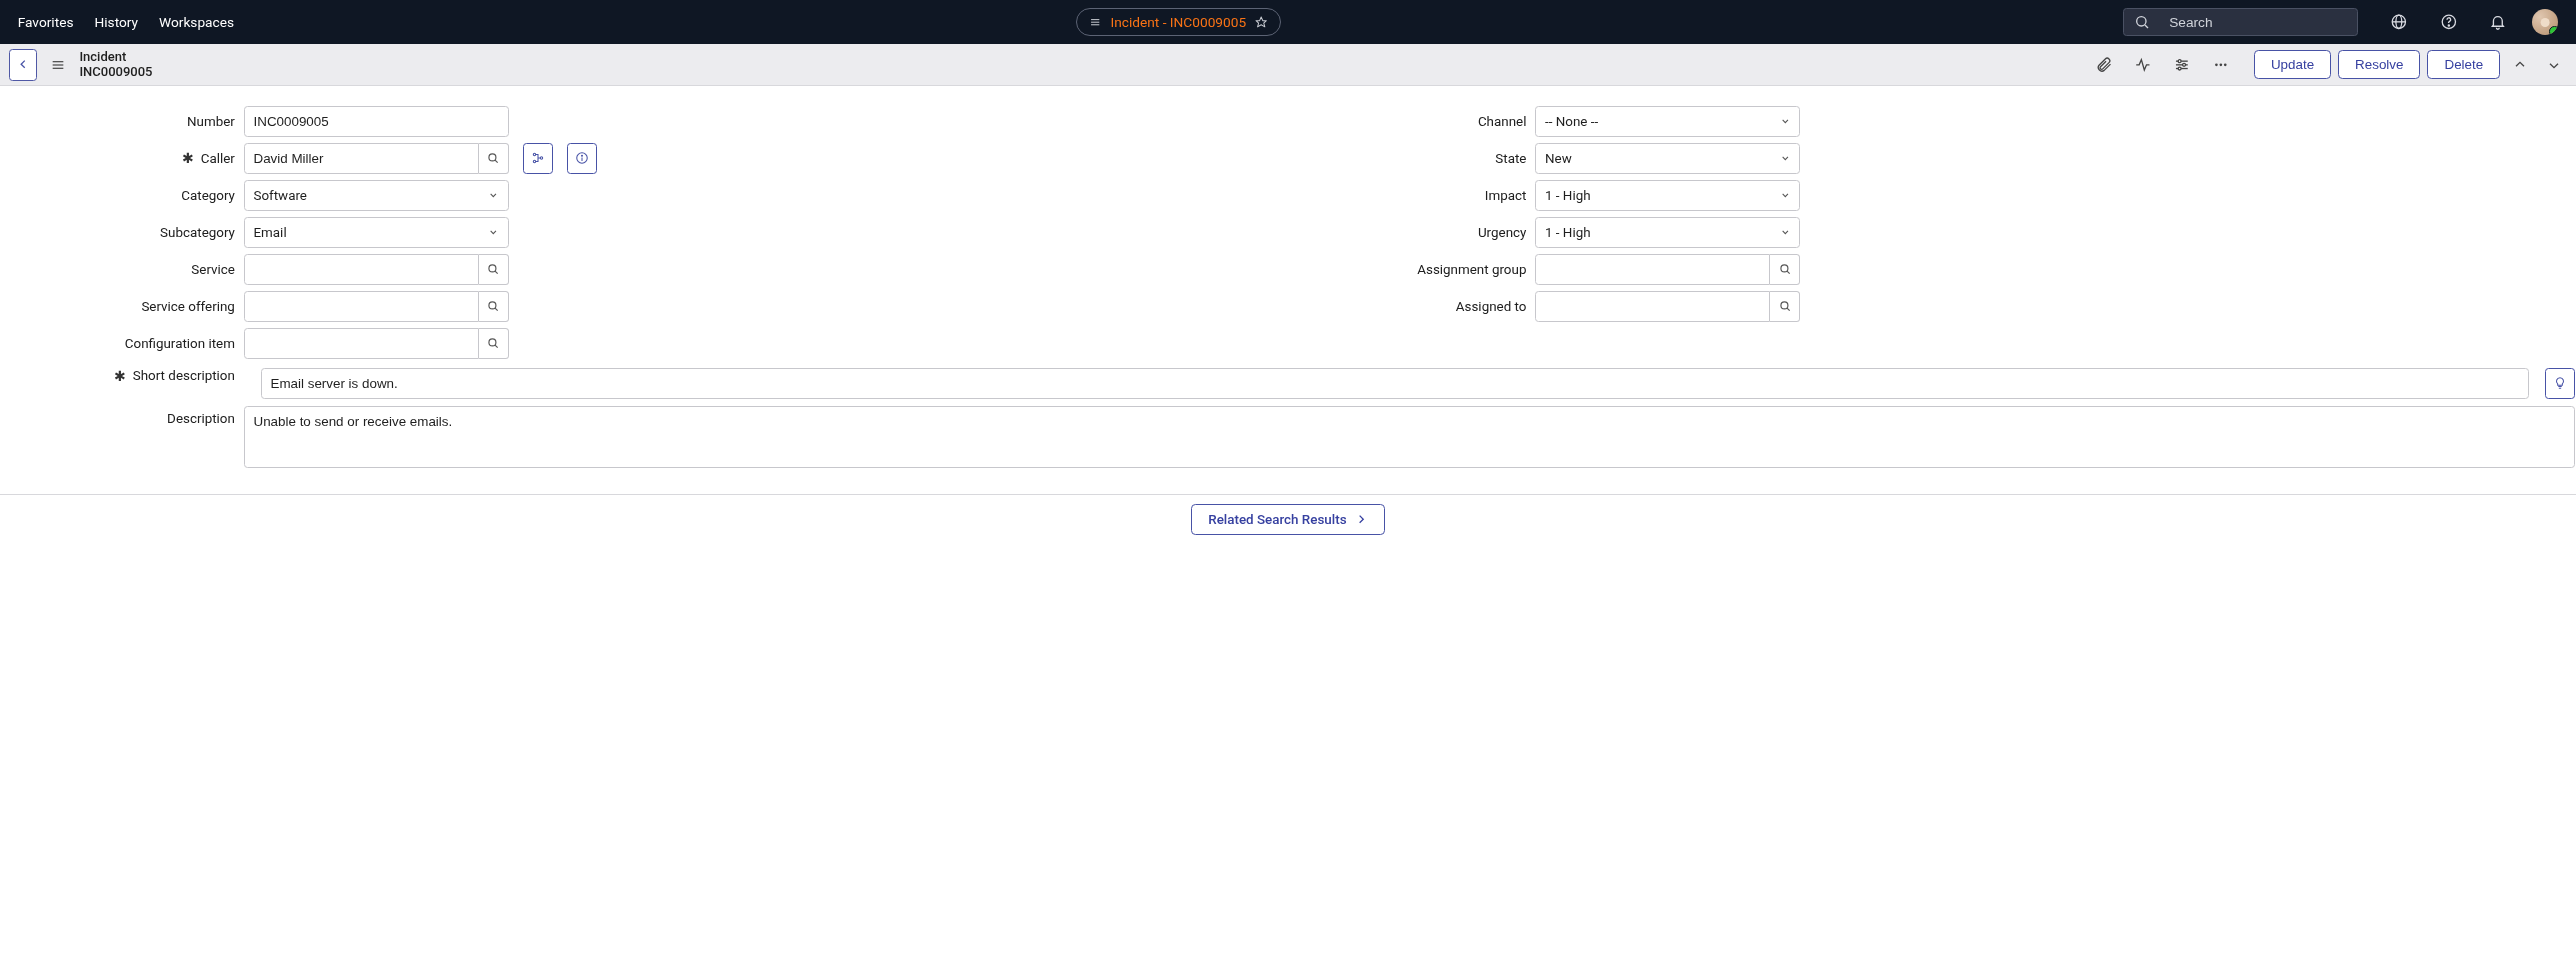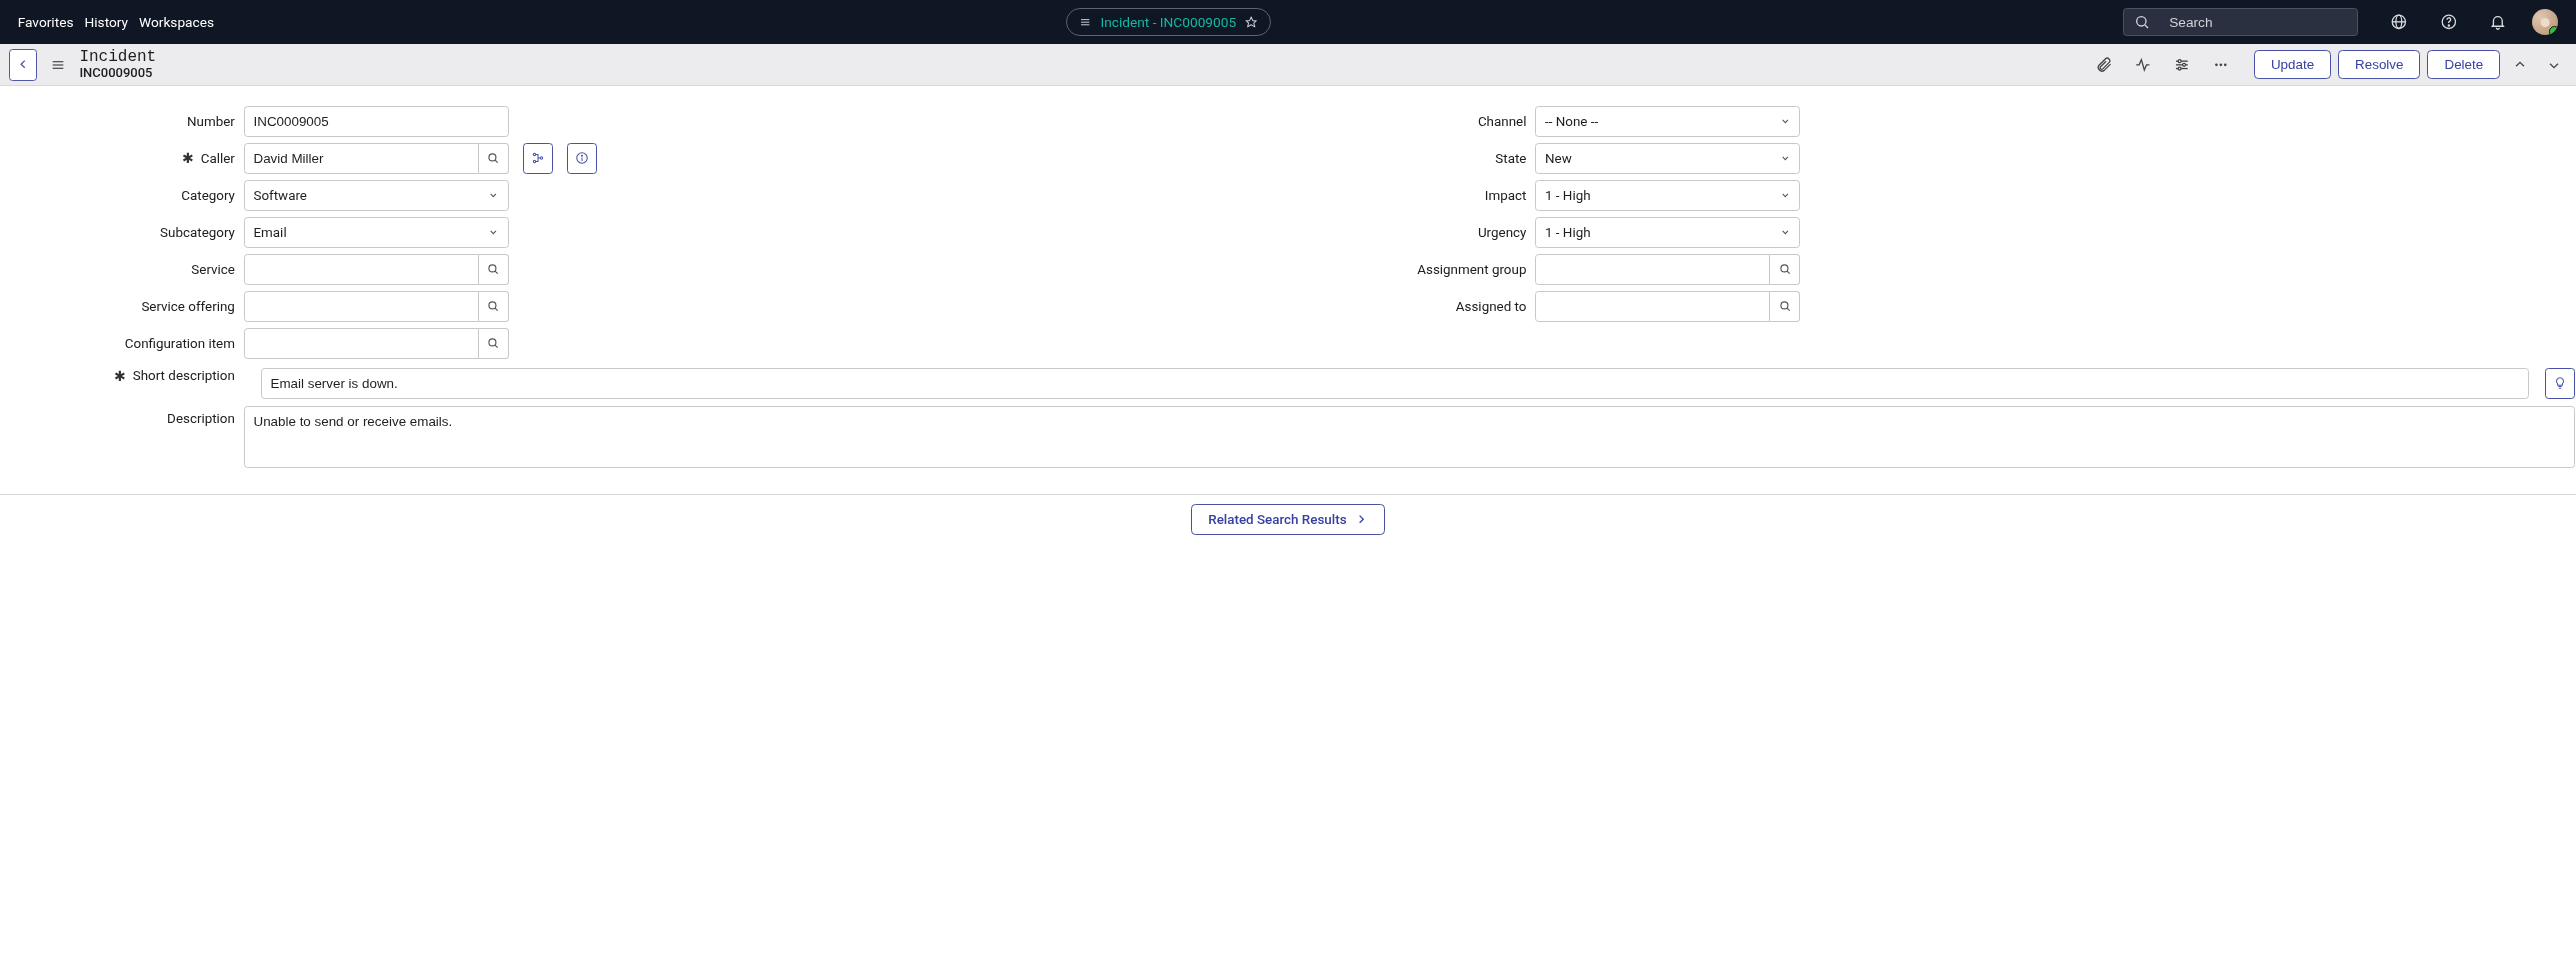--- a/index.html
+++ b/index.html
@@ -12,27 +12,27 @@
     svg { display: block; }
     .topbar {
       background: #0f1724;
       color: #fff;
       display: flex;
       align-items: center;
       height: 44px;
       padding: 0 17.7px;
       gap: 25px;
     }
-    .topbar-left { display: flex; gap: 11px; }
+    .topbar-left { display: flex; gap: 21px; }
     .topbar-item { color: #fff; font-size: 13.7px; cursor: pointer; }
     .topbar-spacer { flex: 1; }
     .topbar-center {
       display: flex; align-items: center; gap: 8.8px;
       border: 0.9px solid #5c6374; border-radius: 17.7px;
-      padding: 5.3px 12.4px; color: #14b8a6; font-size: 13.7px;
+      padding: 5.3px 12.4px; color: #f97316; font-size: 13.7px;
     }
     .topbar-center svg { stroke: #c7cad1; }
     .top-search {
       display: flex; align-items: center; gap: 19px;
       background: #2a3040; border: 0.9px solid #4a5163;
       border-radius: 3.5px; padding: 5.3px 10.6px; min-width: 230px; justify-content: space-between;
     }
     .top-search input {
       background: transparent; border: none; outline: none;
       color: #fff; font-size: 13.7px; flex: 1;
@@ -56,21 +56,21 @@
       background: #ececef; border-bottom: 0.9px solid #d8d8dc;
       display: flex; align-items: center; height: 42px; padding: 0 8.8px; gap: 8.8px;
     }
     .back-btn {
       width: 28px; height: 32px; border: 0.9px solid #4f58a5; border-radius: 3.5px;
       background: #fff; display:flex; align-items:center; justify-content:center;
       cursor: pointer;
     }
     .menu-toggle { width: 25px; display:flex; align-items:center; justify-content:center; cursor:pointer; }
     .crumb { line-height: 1.15; }
-    .crumb-top { font-size: 16px; color:#1f1f1f; font-weight: 500; font-family: Liberation Mono, monospace; }
+    .crumb-top { font-size: 13px; color:#1f1f1f; font-weight: 500; }
     .crumb-bottom { font-size: 13px; color:#1f1f1f; font-weight: 500; }
     .subbar-spacer { flex: 1; }
     .subbar-icons { display:flex; align-items:center; gap: 16px; margin-right: 12.4px; }
     .sub-icon { width:23px; height:23px; display:flex; align-items:center; justify-content:center; cursor:pointer; }
     .action-btn {
       border: 0.9px solid #4752a6; color: #3640a0; background:#fff;
       padding: 6.2px 16px; border-radius: 4.4px; font-size: 13.4px; cursor:pointer;
       font-weight: 500;
     }
     .arrow-btn { width: 26.5px; height: 26.5px; display:flex; align-items:center; justify-content:center; cursor:pointer; }

